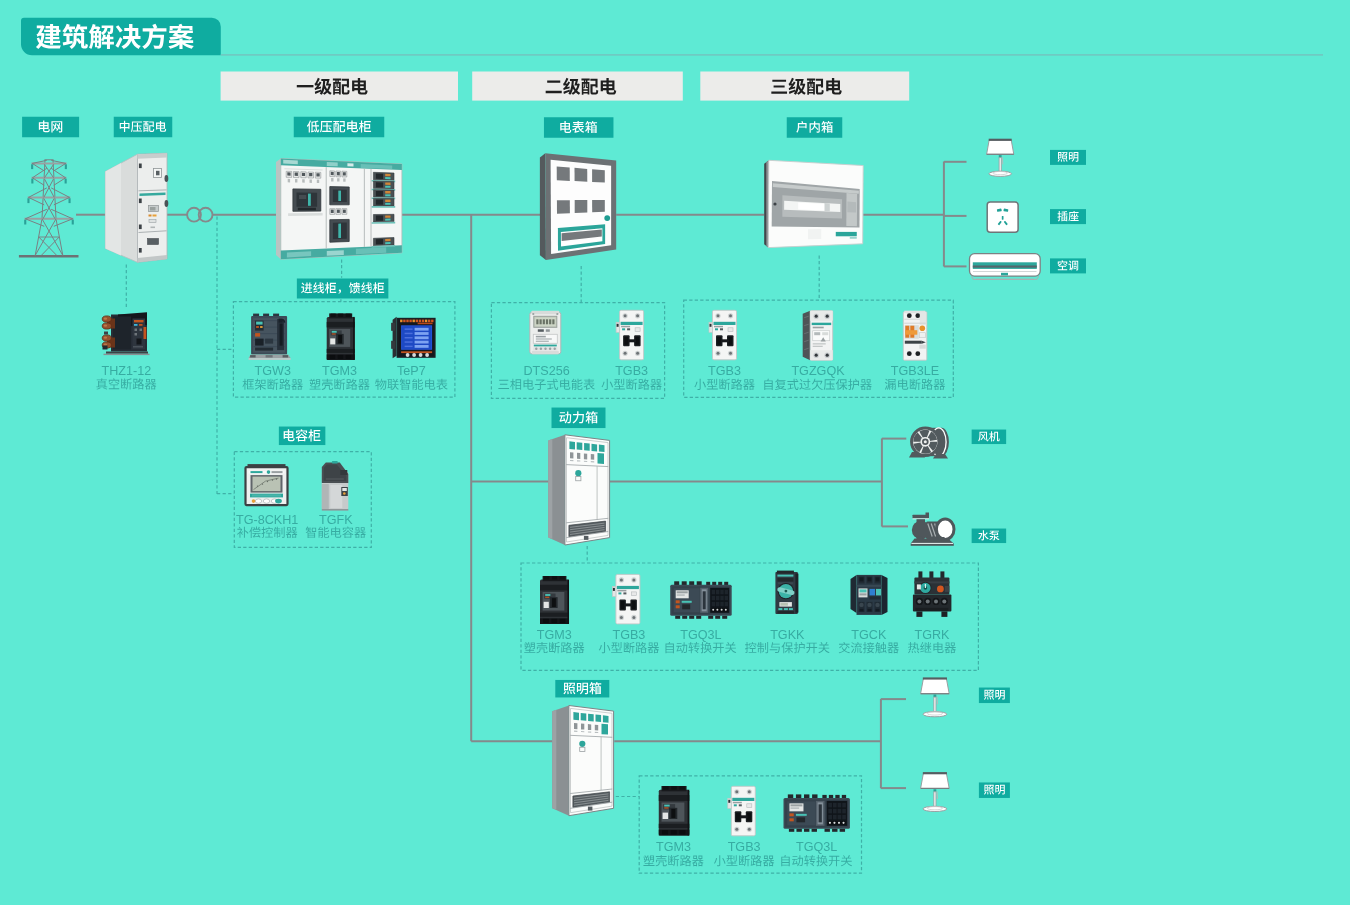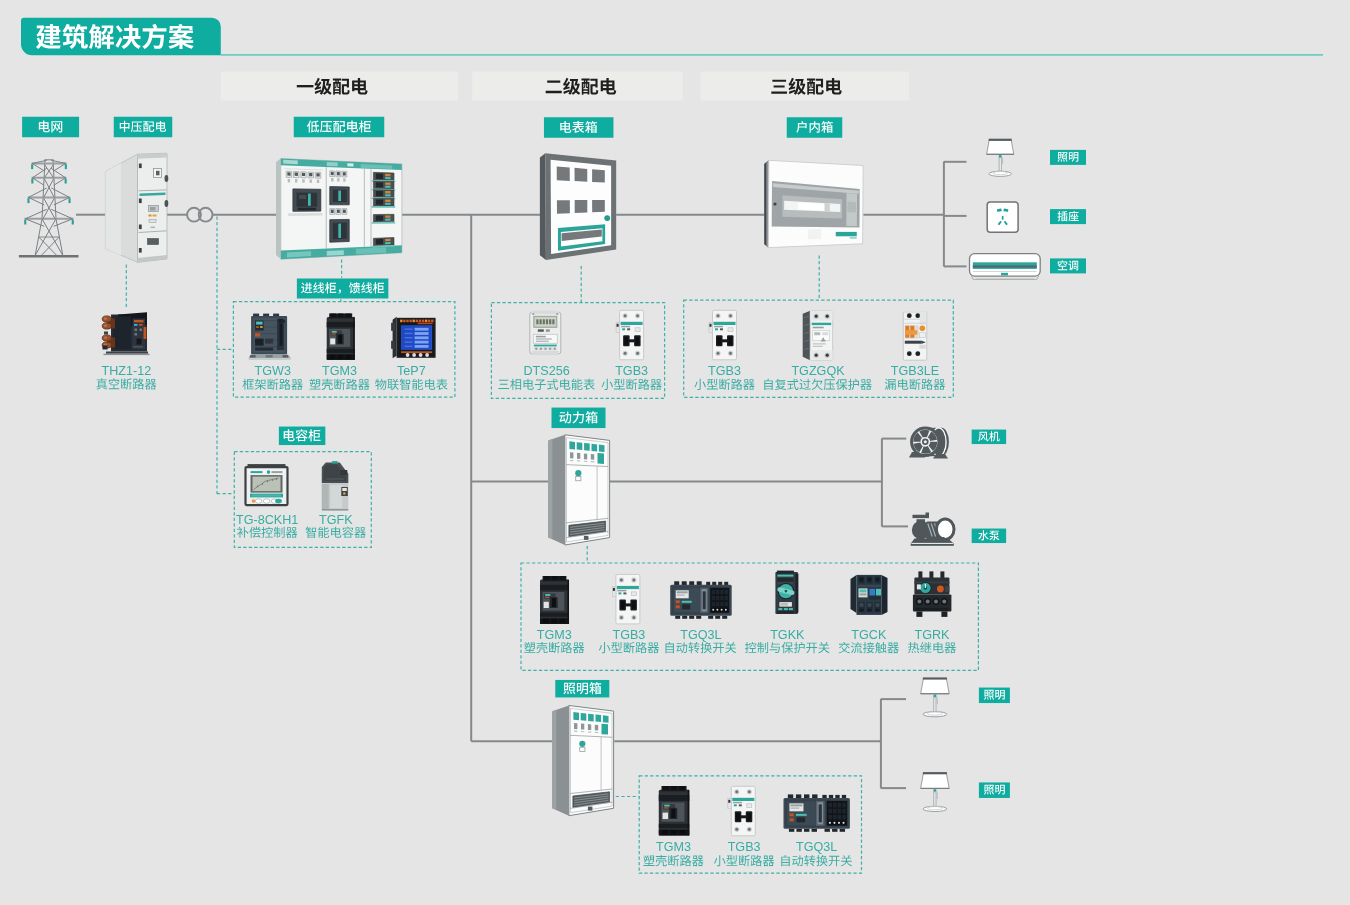--- a/index.html
+++ b/index.html
@@ -1,15 +1,15 @@
 <!DOCTYPE html>
 <html><head><meta charset="utf-8">
 <style>
 html,body{margin:0;padding:0;background:#ffffff;}
-#page{position:relative;width:1350px;height:905px;background:#e5e5e5;overflow:hidden;
+#page{position:relative;width:1350px;height:905px;background:#5eead4;overflow:hidden;
 font-family:"Liberation Sans",sans-serif;}
 </style></head>
 <body>
 <div id="page">
 <svg width="1350" height="905" viewBox="0 0 1350 905">
 <defs>
         <path id="q1" d="M388 775V685H557V637H334V548H557V498H383V407H557V359H377V275H557V225H338V134H557V66H671V134H936V225H671V275H904V359H671V407H893V548H948V637H893V775H671V849H557V775ZM671 548H787V498H671ZM671 637V685H787V637ZM91 360C91 373 123 393 146 405H231C222 340 209 281 192 230C174 263 157 302 144 348L56 318C80 238 110 173 145 122C113 66 73 22 25 -11C50 -26 94 -67 111 -90C154 -58 191 -16 223 36C327 -49 463 -70 632 -70H927C934 -38 953 15 970 39C901 37 693 37 636 37C488 38 363 55 271 133C310 229 336 350 349 496L282 512L261 509H227C271 584 316 672 354 762L282 810L245 795H56V690H202C168 610 130 542 114 519C93 485 65 458 44 452C59 429 83 383 91 360Z"></path>
         <path id="q2" d="M33 152 56 39C158 62 291 93 414 123L404 225L292 202V396H412V501H59V396H175V179ZM446 511V284C446 184 431 73 290 -3C313 -20 357 -64 374 -88C515 -10 553 120 560 238C600 189 641 133 661 94L727 140V66C727 -8 735 -30 754 -48C770 -66 799 -74 823 -74C839 -74 862 -74 879 -74C898 -74 920 -70 934 -62C951 -54 963 -41 971 -24C978 -6 983 33 985 69C954 79 918 98 897 115C896 85 895 61 892 49C891 38 888 34 885 32C882 30 877 29 872 29C868 29 860 29 857 29C852 29 848 30 846 33C844 37 843 48 843 67V511ZM561 406H727V204C697 246 656 293 620 329L561 291ZM185 858C151 753 90 646 20 580C49 565 98 533 121 514C155 552 190 601 221 656H248C272 611 297 556 307 520L409 566C401 591 386 624 368 656H498V756H271C281 780 291 805 299 829ZM592 854C565 750 513 648 450 583C478 568 528 536 550 517C582 554 613 602 640 656H684C714 612 745 558 758 522L866 563C854 589 833 623 811 656H954V756H684C693 779 701 803 708 827Z"></path>
         <path id="q3" d="M251 504V418H197V504ZM330 504H387V418H330ZM184 592C197 616 208 640 219 666H318C310 640 300 614 290 592ZM168 850C140 731 88 614 19 540C40 527 77 496 98 476V327C98 215 92 66 24 -38C48 -49 92 -76 110 -93C153 -29 175 57 186 143H251V-27H330V8C341 -19 350 -54 352 -77C397 -77 428 -75 454 -57C479 -40 485 -10 485 33V241C509 230 550 209 569 196C584 218 597 244 610 274H704V183H514V80H704V-89H818V80H967V183H818V274H946V375H818V454H704V375H644C649 396 654 417 658 438L570 456C670 512 707 596 724 700H835C831 617 826 583 817 572C810 563 802 562 790 562C777 562 750 563 718 566C733 540 743 499 745 469C786 468 824 468 847 472C872 475 891 484 908 504C930 531 938 600 943 760C944 773 945 799 945 799H504V700H616C602 626 572 566 485 527V592H394C415 633 436 678 450 717L379 761L363 757H253C261 780 268 804 274 827ZM251 332V231H194C196 264 197 297 197 326V332ZM330 332H387V231H330ZM330 143H387V35C387 25 385 22 376 22L330 23ZM485 246V516C507 496 529 464 540 441L560 451C546 375 520 299 485 246Z"></path>
         <path id="q4" d="M37 753C93 684 163 589 192 530L296 596C263 656 189 746 133 810ZM24 28 128 -44C183 57 241 177 287 287L197 360C143 239 74 108 24 28ZM772 401H662C665 435 666 468 666 501V588H772ZM539 850V701H357V588H539V501C539 469 538 435 535 401H312V286H515C483 180 412 78 250 5C279 -18 321 -65 338 -92C497 -8 581 105 624 225C680 79 765 -28 904 -86C921 -54 957 -5 984 19C853 65 769 161 722 286H970V401H887V701H666V850Z"></path>

